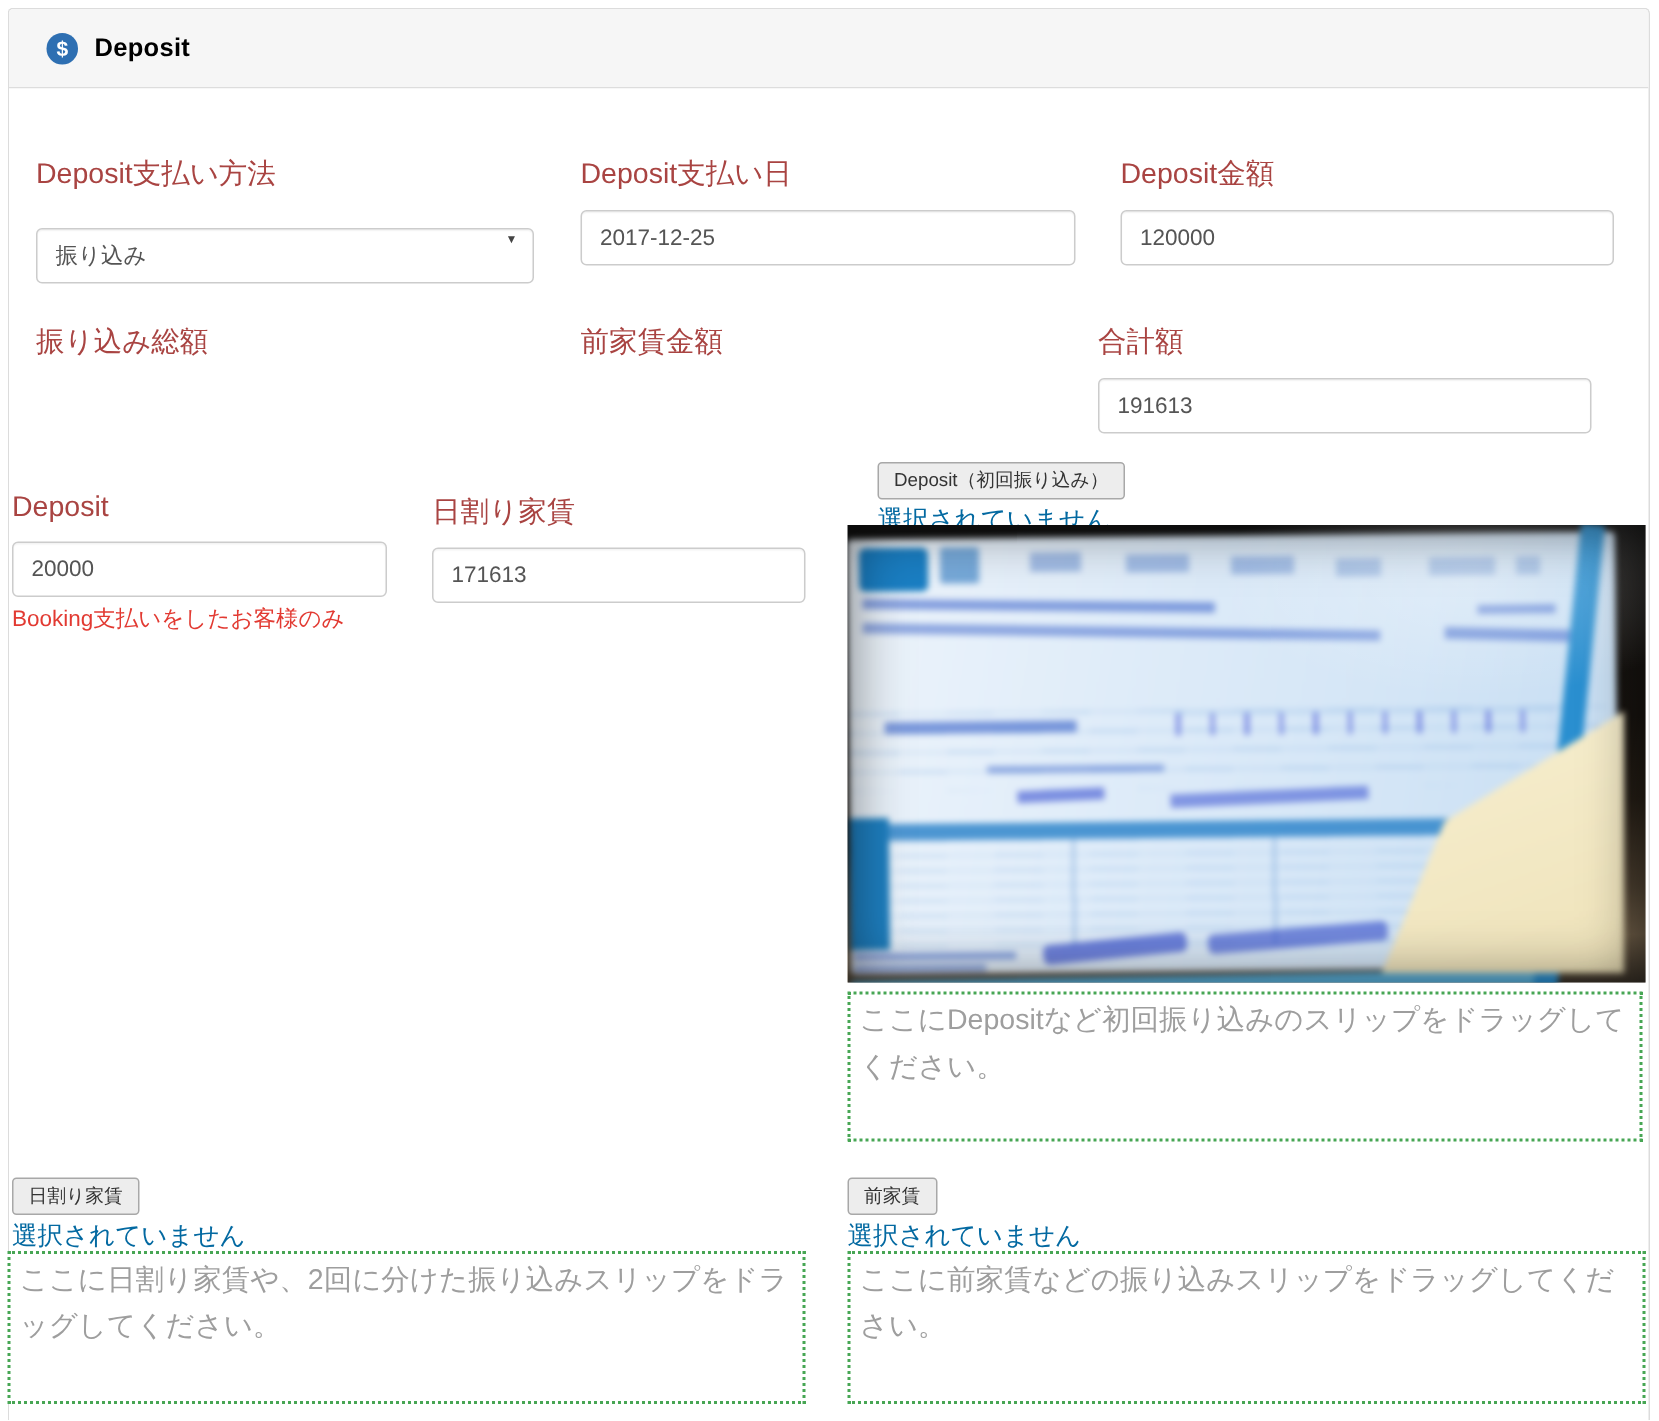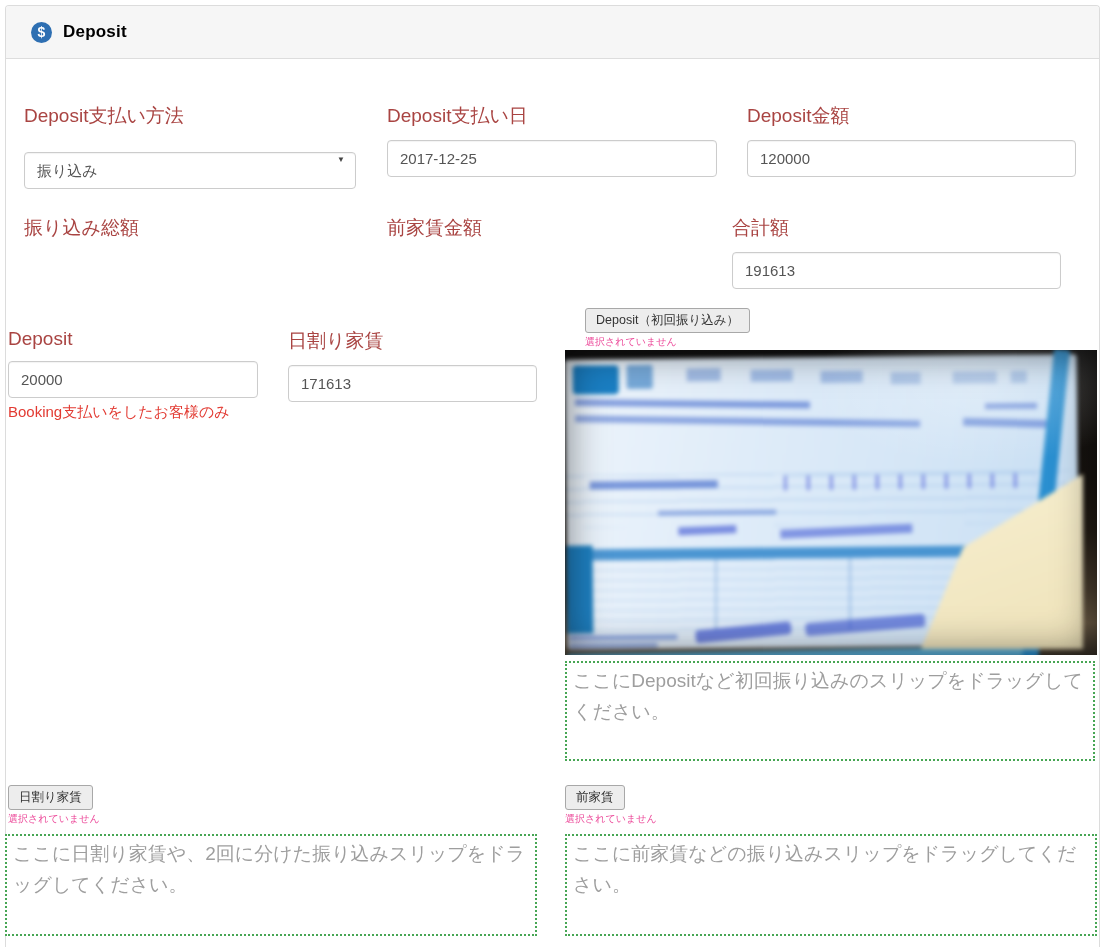--- a/index.html
+++ b/index.html
@@ -25,21 +25,21 @@
     font-family:"Liberation Sans","DejaVu Sans",sans-serif;
     box-shadow:inset 0 1px 1px rgba(0,0,0,.05); }
   .fg select { appearance:none; -webkit-appearance:none; -moz-appearance:none; padding-right:26px;margin-top:12px; }
   .select-wrap { position:relative; }
   .select-arrow { position:absolute; right:11px; top:15px; font-size:8px; color:#444; pointer-events:none; }
   .field-note { color:#e23a32; font-size:15px; margin-top:5px; }
 
   
   .file-btn { display:inline-block; background:#ededed; border:1px solid #a8a8a8; border-radius:3px;
     color:#333; font-size:12.5px; padding:3px 10px 4px; line-height:1.3; cursor:default; }
-  .file-status { color:#ec4899; font-size:10px; margin-top:2px; }
+  .file-status { color:#0369a1; font-size:17px; margin-top:2px; }
 
   .dropzone { position:absolute; border:2px dotted #47a654; background:#fff;
     color:#9e9e9e; font-size:19px; line-height:1.62; padding:3px 6px; overflow:hidden; }
 
   
   .slip-photo { position:absolute; left:565px; top:350px; width:532px; height:305px;
     background:linear-gradient(178deg,#121212 0%,#17130f 45%,#241d15 62%,#4a3e2f 80%,#6a5a45 90%,#3c342a 100%);
     overflow:hidden; }
   .slip-blur { position:absolute; inset:0; filter:blur(2.2px); }
   .paper { position:absolute; left:1px; top:7px; width:512px; height:290px;

